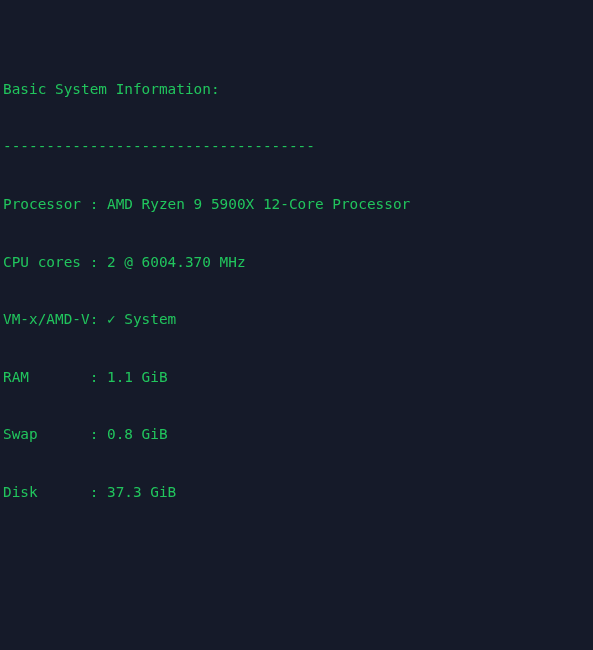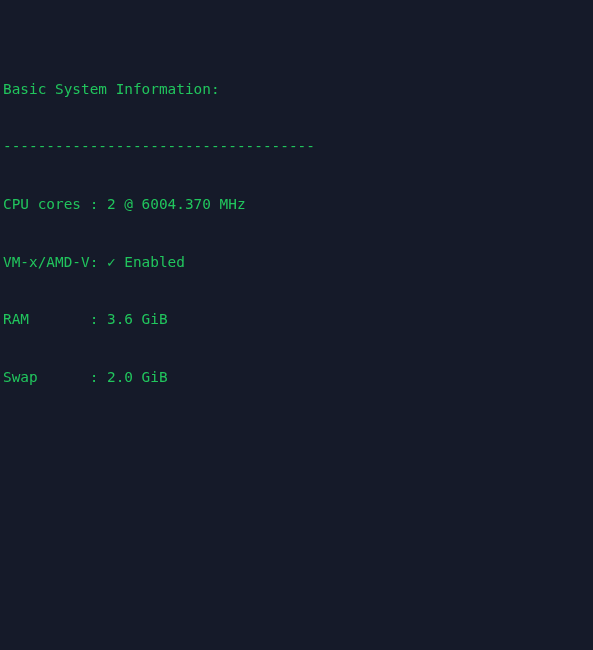--- a/index.html
+++ b/index.html
@@ -35,24 +35,26 @@
   }
 </style>
 </head>
 <body style="background: rgb(21, 26, 41);">
 
 <div id="terminal" style="background: rgb(21, 26, 41); color: rgb(33, 197, 93);">
 
   
   <div class="line">Basic System Information:</div>
   <div class="line">------------------------------------</div>
+  <div class="line">Processor : AMD Ryzen 9 5900X 12-Core Processor</div>
   <div class="line">CPU cores : 2 @ 6004.370 MHz</div>
-  <div class="line">VM-x/AMD-V: ✓ Enabled</div>
-  <div class="line">RAM       : 3.6 GiB</div>
-  <div class="line">Swap      : 2.0 GiB</div>
+  <div class="line">VM-x/AMD-V: ✓ System</div>
+  <div class="line">RAM       : 1.1 GiB</div>
+  <div class="line">Swap      : 0.8 GiB</div>
+  <div class="line">Disk      : 37.3 GiB</div>
   
   
 
   
 
   
   
   
 
   

